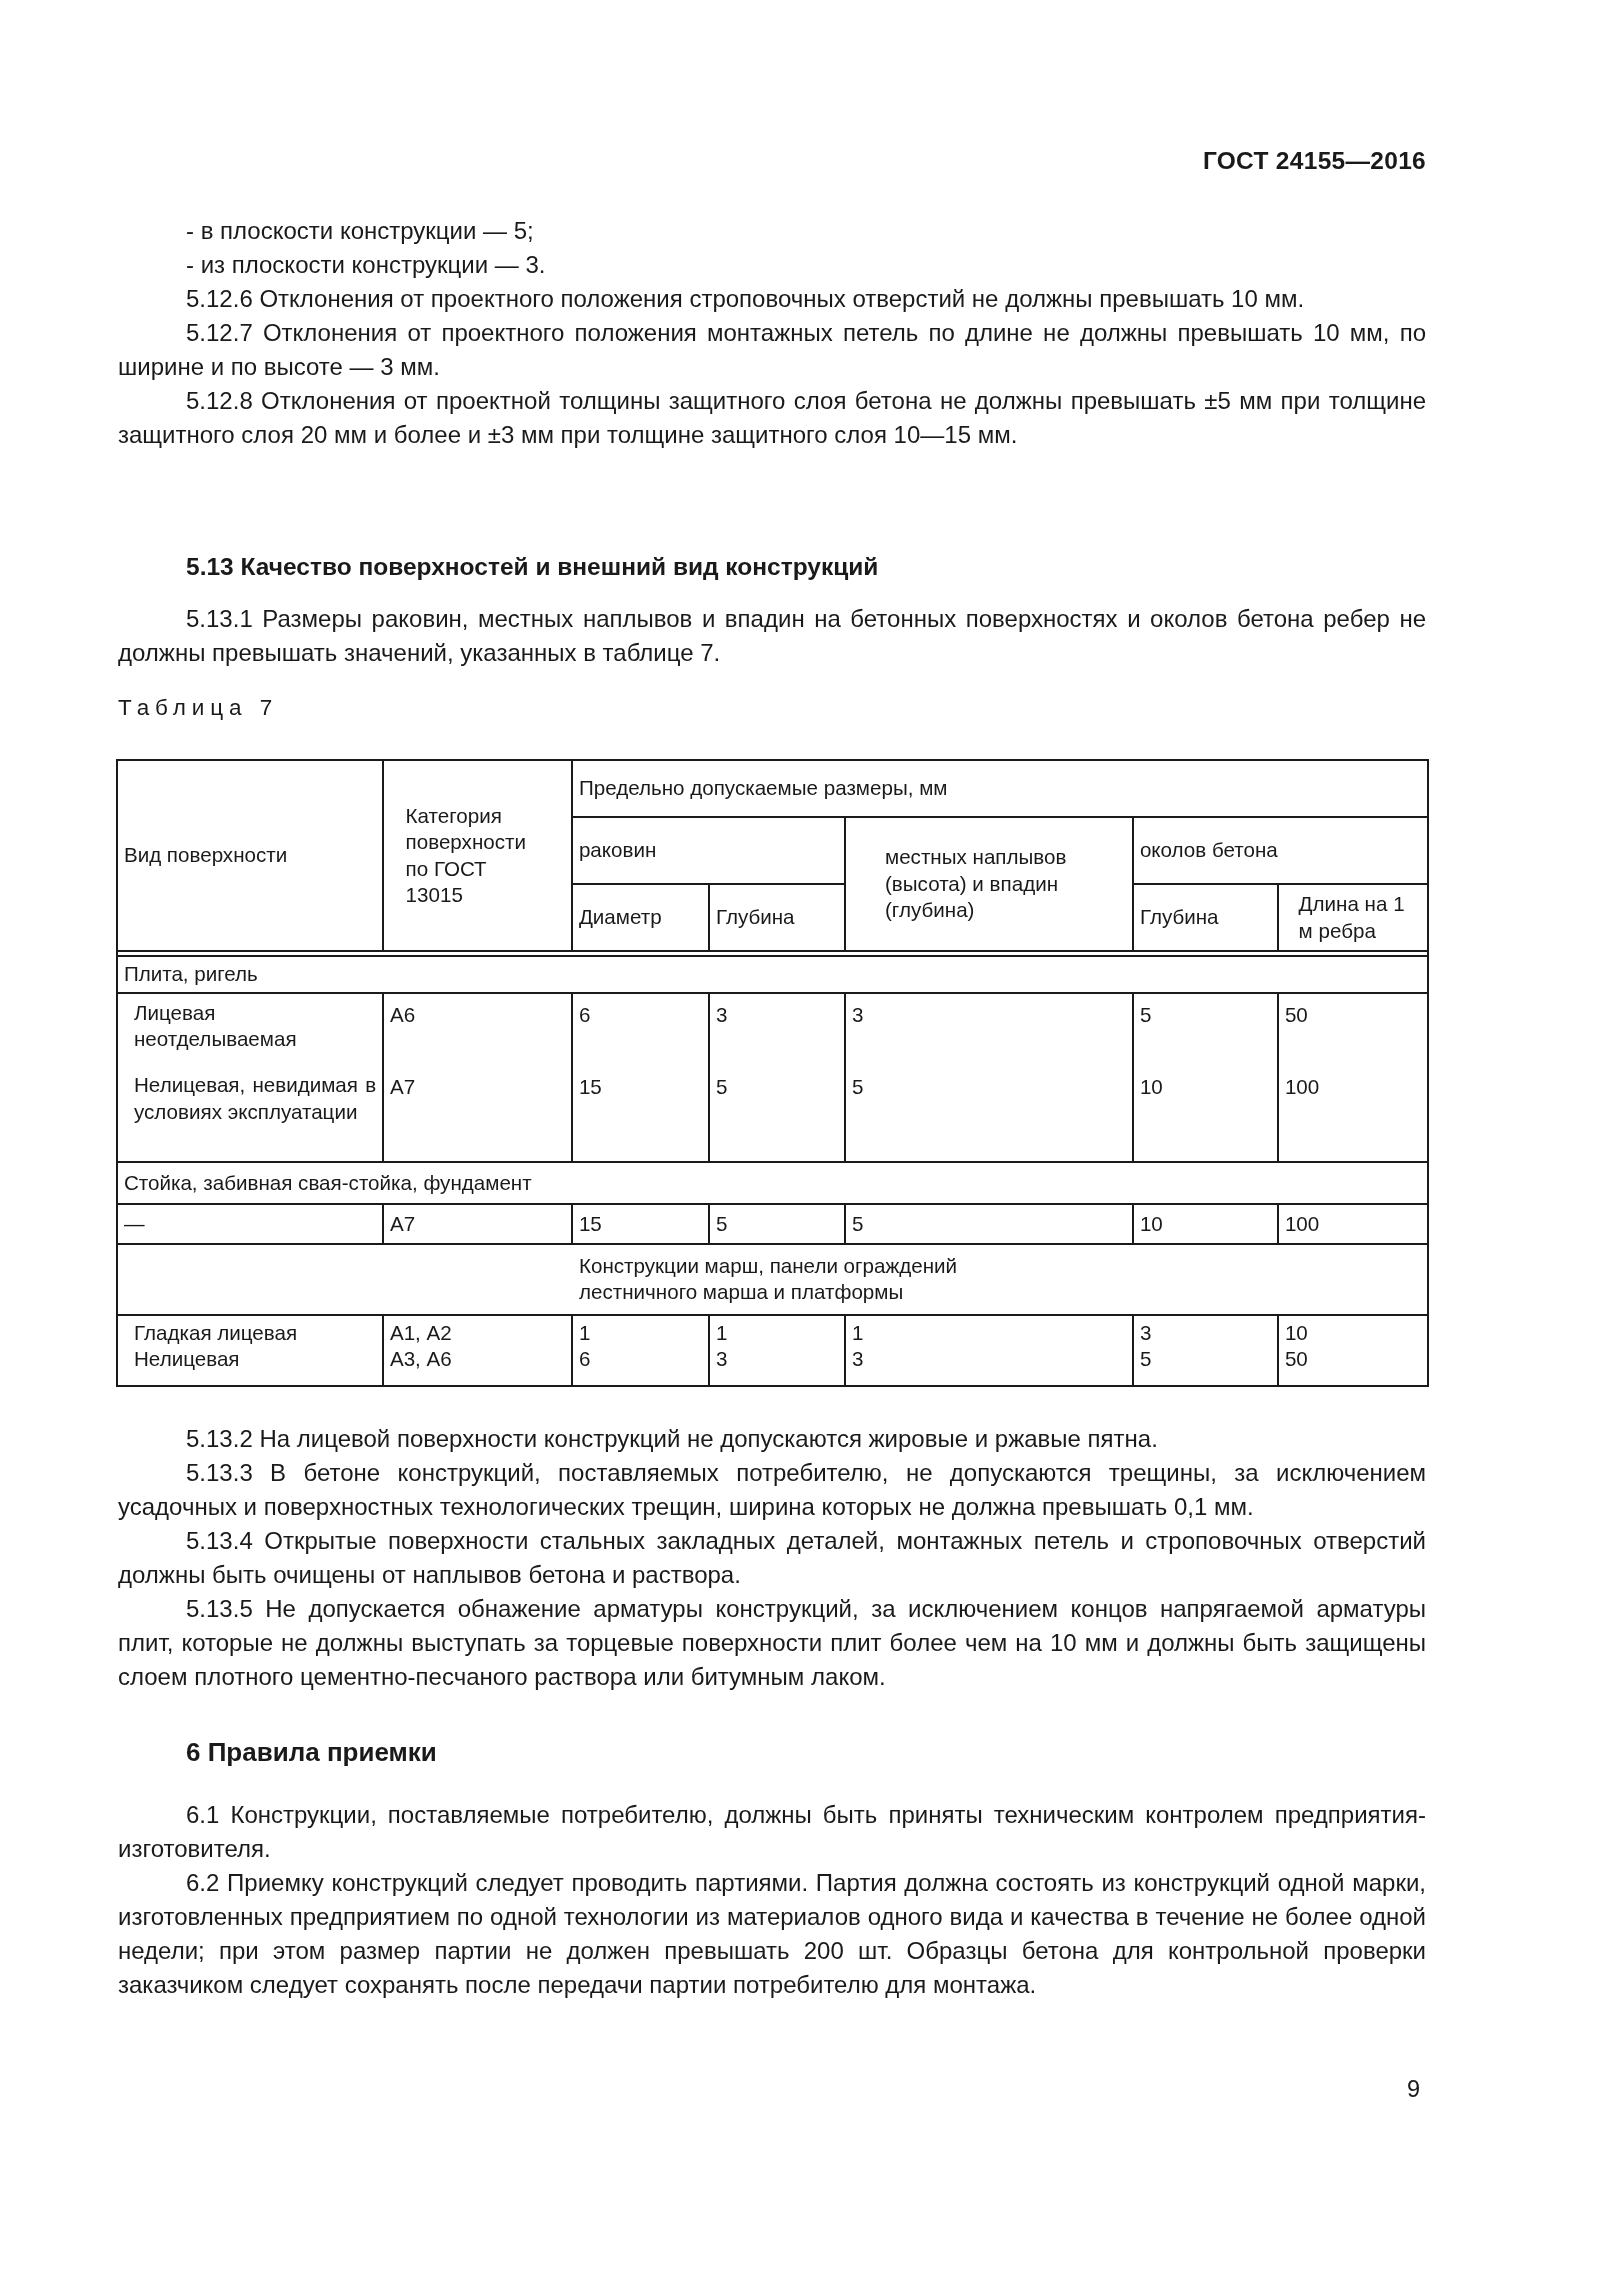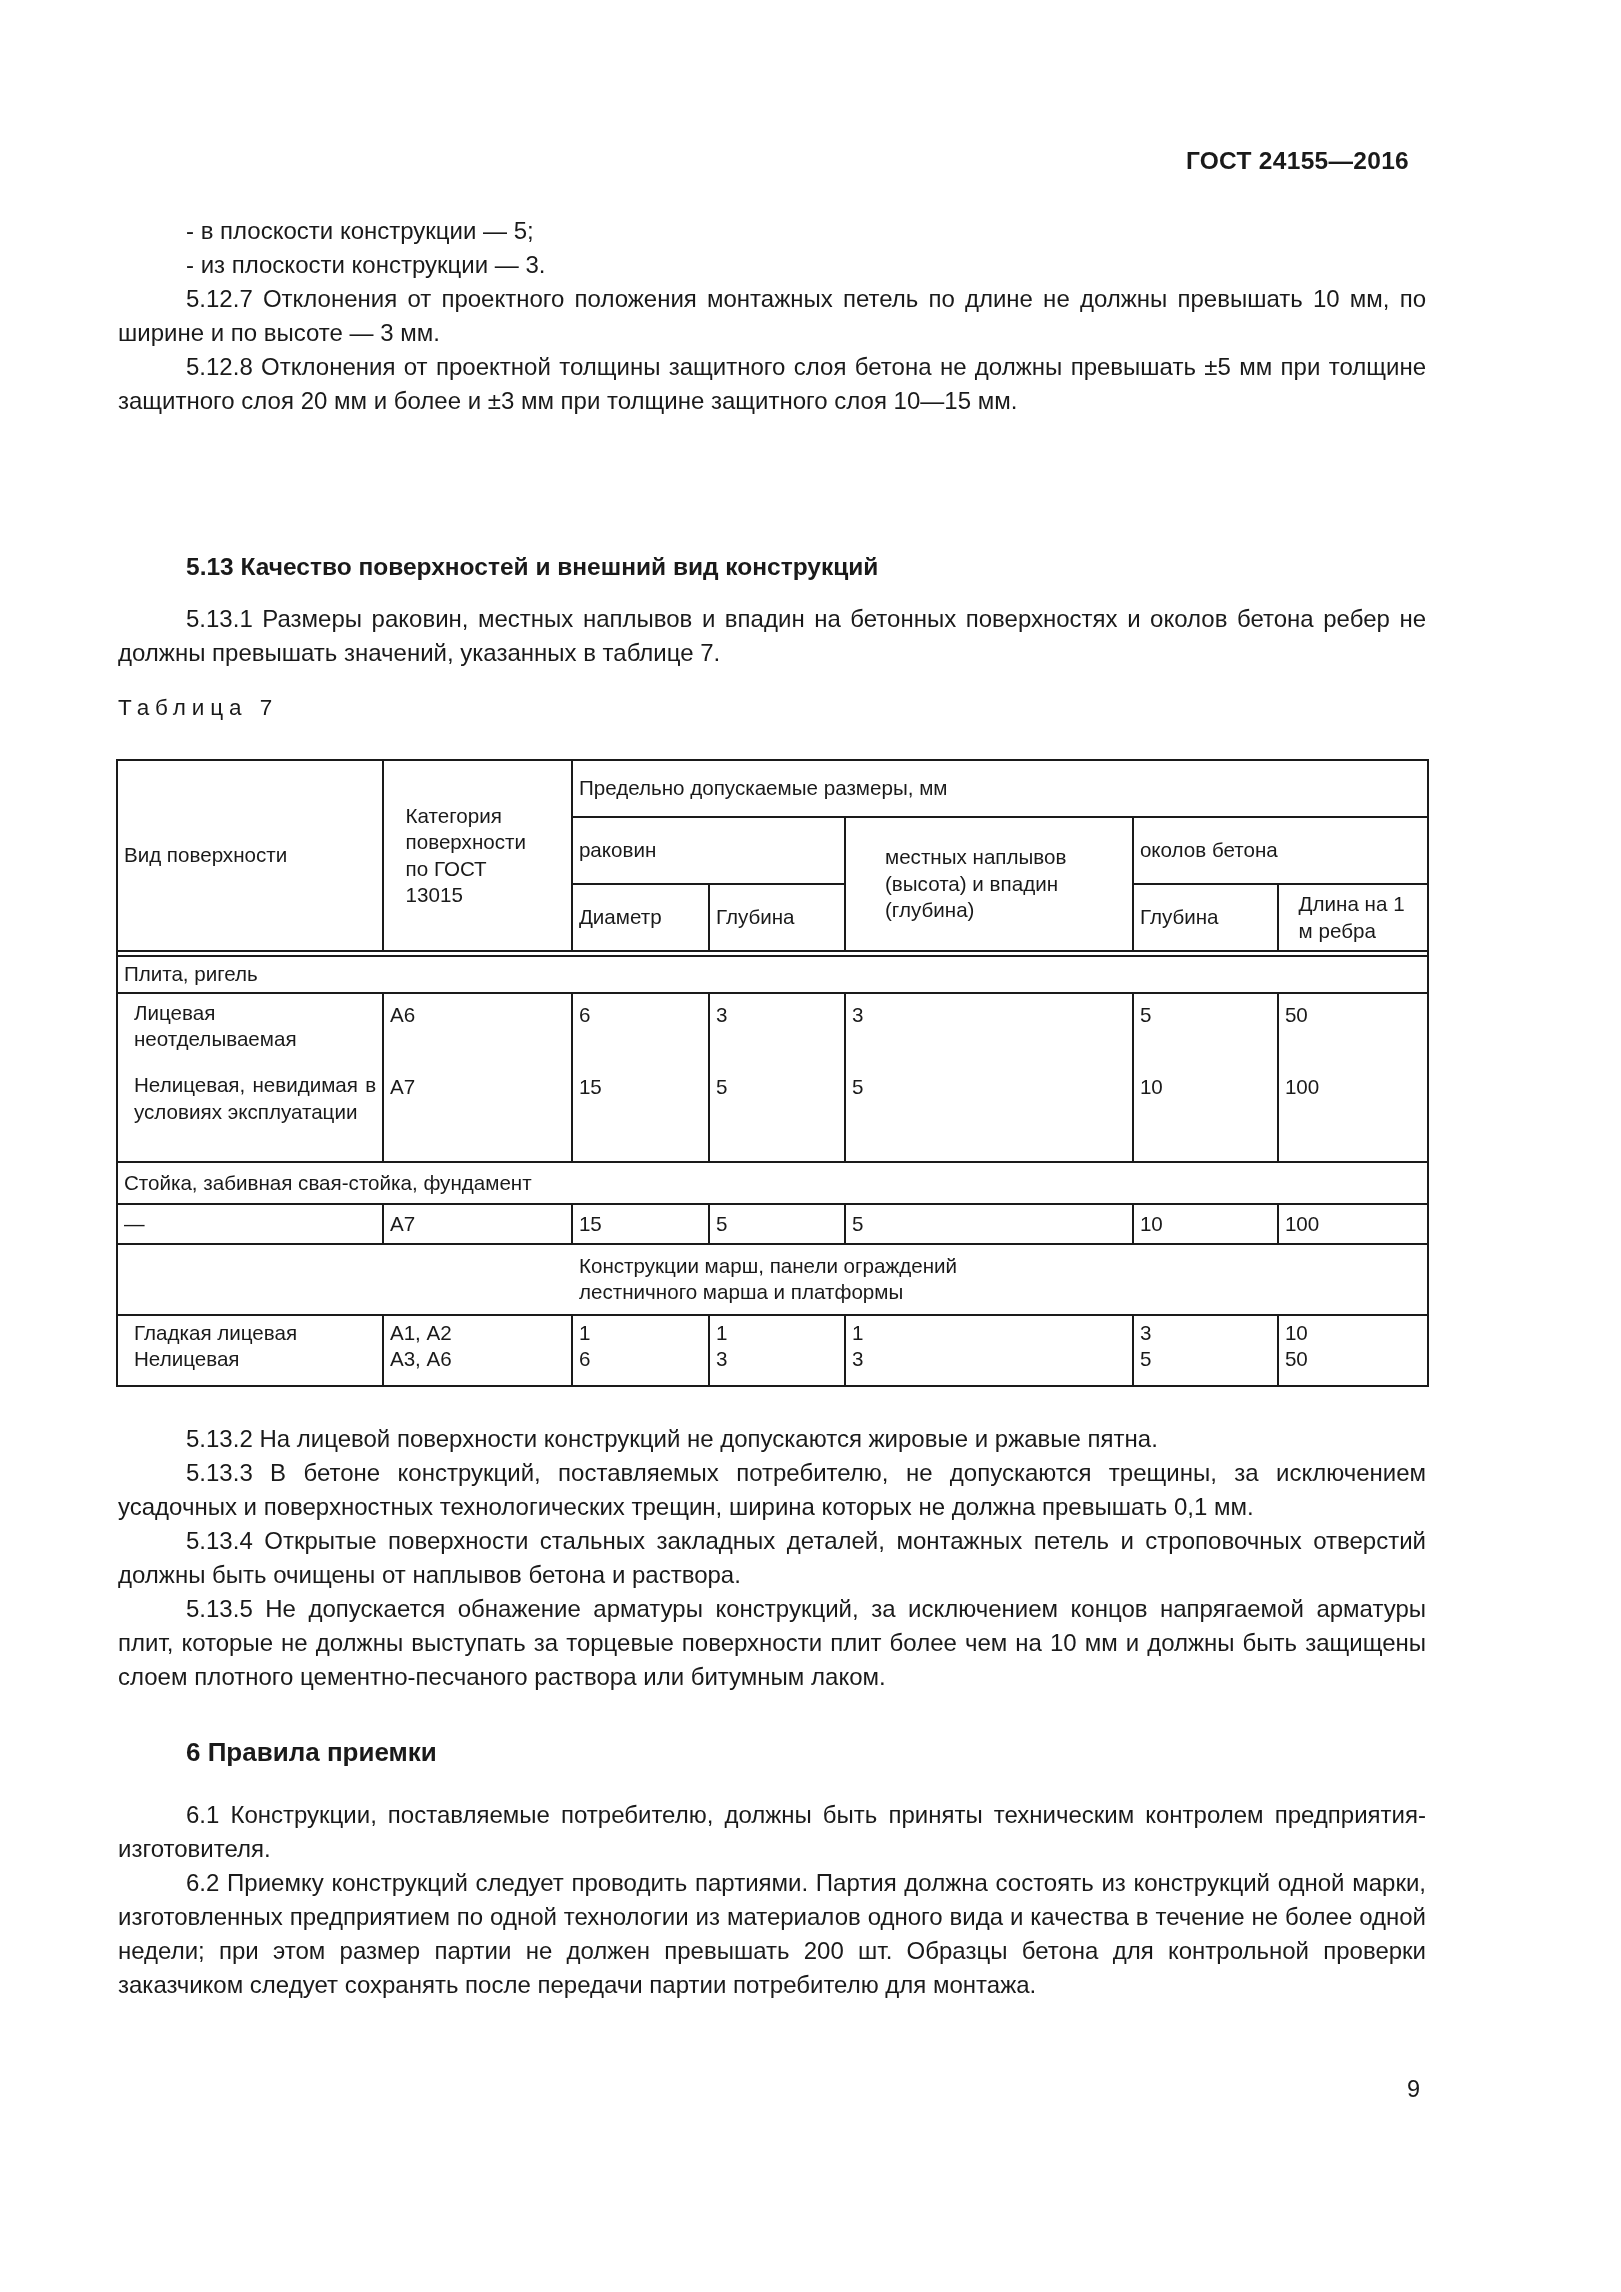--- a/index.html
+++ b/index.html
@@ -1,18 +1,18 @@
 <!DOCTYPE html>
 <html><head>
 <meta charset="utf-8">
 <style>
   html, body { margin: 0; padding: 0; background: #ffffff; }
   body { width: 1621px; height: 2293px; position: relative; overflow: hidden;
          font-family: "Liberation Sans", sans-serif; color: #1a1a1a; }
-  .header-code { position: absolute; top: 147px; right: 212px; font-weight: bold; font-size: 24.5px; letter-spacing: 0.3px; }
+  .header-code { position: absolute; top: 147px; right: 195px; font-weight: bold; font-size: 24.5px; letter-spacing: 0.3px; }
   .page-num { position: absolute; top: 2076px; left: 1407px; font-size: 23.5px; }
   .block { position: absolute; left: 118px; width: 1308px; font-size: 24px; line-height: 34px; }
   .p { text-align: justify; text-indent: 68px; margin: 0; }
   .h2 { font-weight: bold; font-size: 24.5px; text-indent: 68px; margin: 0; }
   .h1 { font-weight: bold; font-size: 26px; text-indent: 68px; margin: 0; }
   .tcap { letter-spacing: 5.9px; font-size: 22.5px; }
 
   table.t7 { position: absolute; left: 116px; top: 759px; border-collapse: collapse;
              font-size: 20.6px; line-height: 26.5px; table-layout: fixed; width: 1311px; }
   table.t7 td { border: 2.2px solid #1a1a1a; text-align: left; vertical-align: middle; padding: 0 5.9px; }
@@ -23,20 +23,21 @@
   .cellv { display: block; }
 </style>
 </head>
 <body>
 
 <div class="header-code">ГОСТ 24155—2016</div>
 
 <div class="block" style="top:214px;">
   <p class="p">- в плоскости конструкции — 5;</p>
   <p class="p">- из плоскости конструкции — 3.</p>
+  <p class="p">5.12.6 Отклонения от проектного положения строповочных отверстий не должны превышать 10 мм.</p>
   <p class="p">5.12.7 Отклонения от проектного положения монтажных петель по длине не должны превышать 10 мм, по ширине и по высоте — 3 мм.</p>
   <p class="p">5.12.8 Отклонения от проектной толщины защитного слоя бетона не должны превышать ±5 мм при толщине защитного слоя 20 мм и более и ±3 мм  при толщине защитного слоя 10—15 мм.</p>
 </div>
 
 <div class="block" style="top:550px;">
   <p class="h2">5.13 Качество поверхностей и внешний вид конструкций</p>
 </div>
 <div class="block" style="top:602px;">
   <p class="p">5.13.1 Размеры раковин, местных наплывов и впадин на бетонных поверхностях и околов бетона ребер не должны превышать значений, указанных в таблице 7.</p>
 </div>

